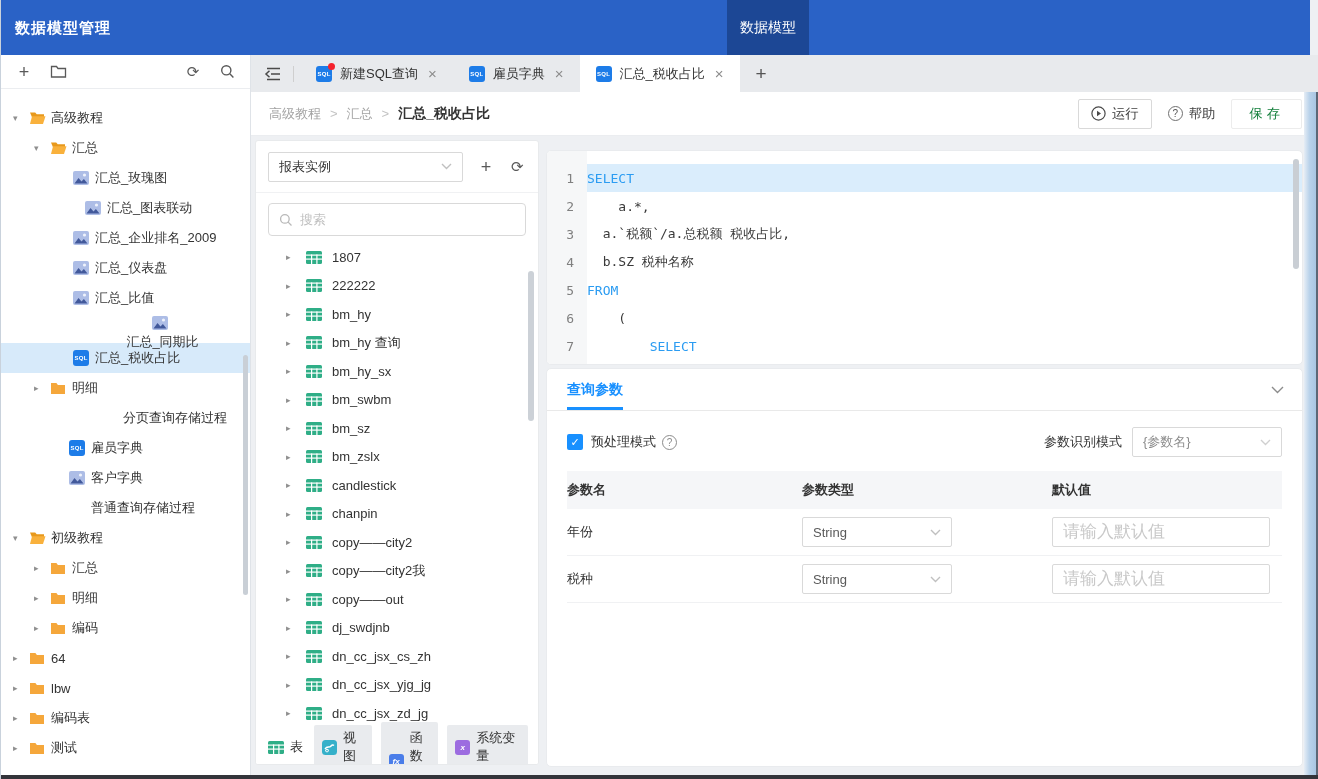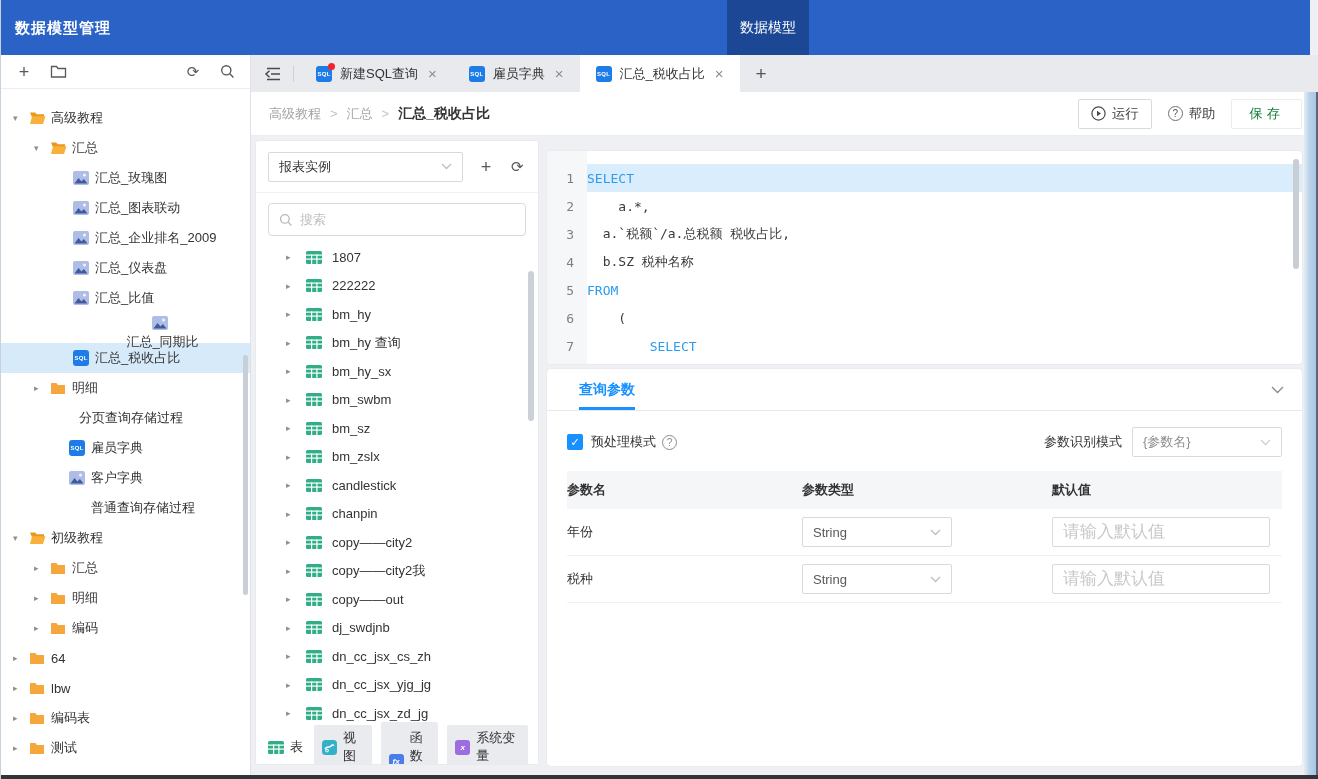--- a/index.html
+++ b/index.html
@@ -77,21 +77,21 @@
   .code-line { position:relative; height:28px; display:flex; align-items:center; font-family:"DejaVu Sans Mono","Liberation Mono",monospace; font-size:13px; }
   .code-line.hl { background:#daedfc; }
   .code-line.hl .ln { background:#f6f7f8; }
   .ln { width:40px; flex:0 0 40px; text-align:right; padding-right:13px; color:#808080; position:relative; z-index:1; height:100%; display:flex; align-items:center; justify-content:flex-end; }
   .code { white-space:pre; color:#3a3a3a; }
   .kw { color:#2b9cf2; }
   #editor-scroll { position:absolute; right:3px; top:8px; width:6px; height:110px; border-radius:3px; background:#c9ced4; }
 
   
   #params { position:absolute; left:295px; top:232px; width:757px; bottom:8px; background:#fff; border:1px solid #e9ebee; border-radius:5px; overflow:hidden; }
-  #params-head { height:42px; border-bottom:1px solid #e9e9e9; position:relative; display:flex; align-items:center; padding:0 18px 0 32px;font-family:Liberation Serif, serif; }
+  #params-head { height:42px; border-bottom:1px solid #e9e9e9; position:relative; display:flex; align-items:center; padding:0 18px 0 20px;font-family:Liberation Serif, serif; }
   #params-title { color:#1890ff; font-size:14px; font-weight:bold; position:relative; height:100%; display:flex; align-items:center; }
   #params-title::after { content:""; position:absolute; left:0; right:0; bottom:0; height:3px; background:#1890ff; }
   #params-collapse { margin-left:auto; cursor:pointer; display:flex; }
   #preprocess-row { margin:16px 20px 0; display:flex; align-items:center; }
   #preprocess-check { width:16px; height:16px; background:#1890ff; border-radius:2px; color:#fff; font-size:11px; display:flex; align-items:center; justify-content:center; cursor:pointer; }
   #preprocess-label { margin-left:8px; }
   #preprocess-help { margin-left:6px; }
   #mode-group { margin-left:auto; display:flex; align-items:center; gap:10px; }
   .selbox { height:30px; border:1px solid #d9d9d9; border-radius:2px; display:flex; align-items:center; padding:0 10px; cursor:pointer; background:#fff; }
   #mode-select { width:150px; color:#8c8c8c; }
@@ -163,21 +163,21 @@
         <div class="trow" style="padding-left: 72px;">
           <span class="ticon">
             <svg width="16" height="14" viewBox="0 0 16 14">
               <rect width="16" height="14" rx="2" fill="#adbde6"></rect>
               <path d="M1.5 12.5l4-5.5 3 3.4 2.4-2.4 3.6 4.5z" fill="#42599b"></path>
               <circle cx="11.5" cy="4" r="1.6" fill="#eef2fb"></circle>
             </svg>
           </span>
           <span class="tlabel">汇总_玫瑰图</span>
         </div>
-        <div class="trow" style="padding-left: 72px;">
+        <div class="trow" style="padding-left: 72px; margin-left: 12px;">
           <span class="ticon">
             <svg width="16" height="14" viewBox="0 0 16 14">
               <rect width="16" height="14" rx="2" fill="#adbde6"></rect>
               <path d="M1.5 12.5l4-5.5 3 3.4 2.4-2.4 3.6 4.5z" fill="#42599b"></path>
               <circle cx="11.5" cy="4" r="1.6" fill="#eef2fb"></circle>
             </svg>
           </span>
           <span class="tlabel">汇总_图表联动</span>
         </div>
         <div class="trow" style="padding-left: 72px;">
@@ -228,21 +228,21 @@
         </div>
         <div class="trow" style="padding-left: 33px;">
           <span class="caret">▸</span>
           <span class="ticon">
             <svg width="16" height="13" viewBox="0 0 16 13">
               <path d="M1 1h5.4l1.5 1.9H15v9.1H1z" fill="#f5a73b"></path>
             </svg>
           </span>
           <span class="tlabel">明细</span>
         </div>
-        <div class="trow" style="padding-left: 76px;">
+        <div class="trow" style="padding-left: 120px;">
           <span class="tlabel">分页查询存储过程</span>
         </div>
         <div class="trow" style="padding-left: 68px;">
           <span class="ticon">
             <span class="sqlicon">SQL</span>
           </span>
           <span class="tlabel">雇员字典</span>
         </div>
         <div class="trow" style="padding-left: 68px;">
           <span class="ticon">

